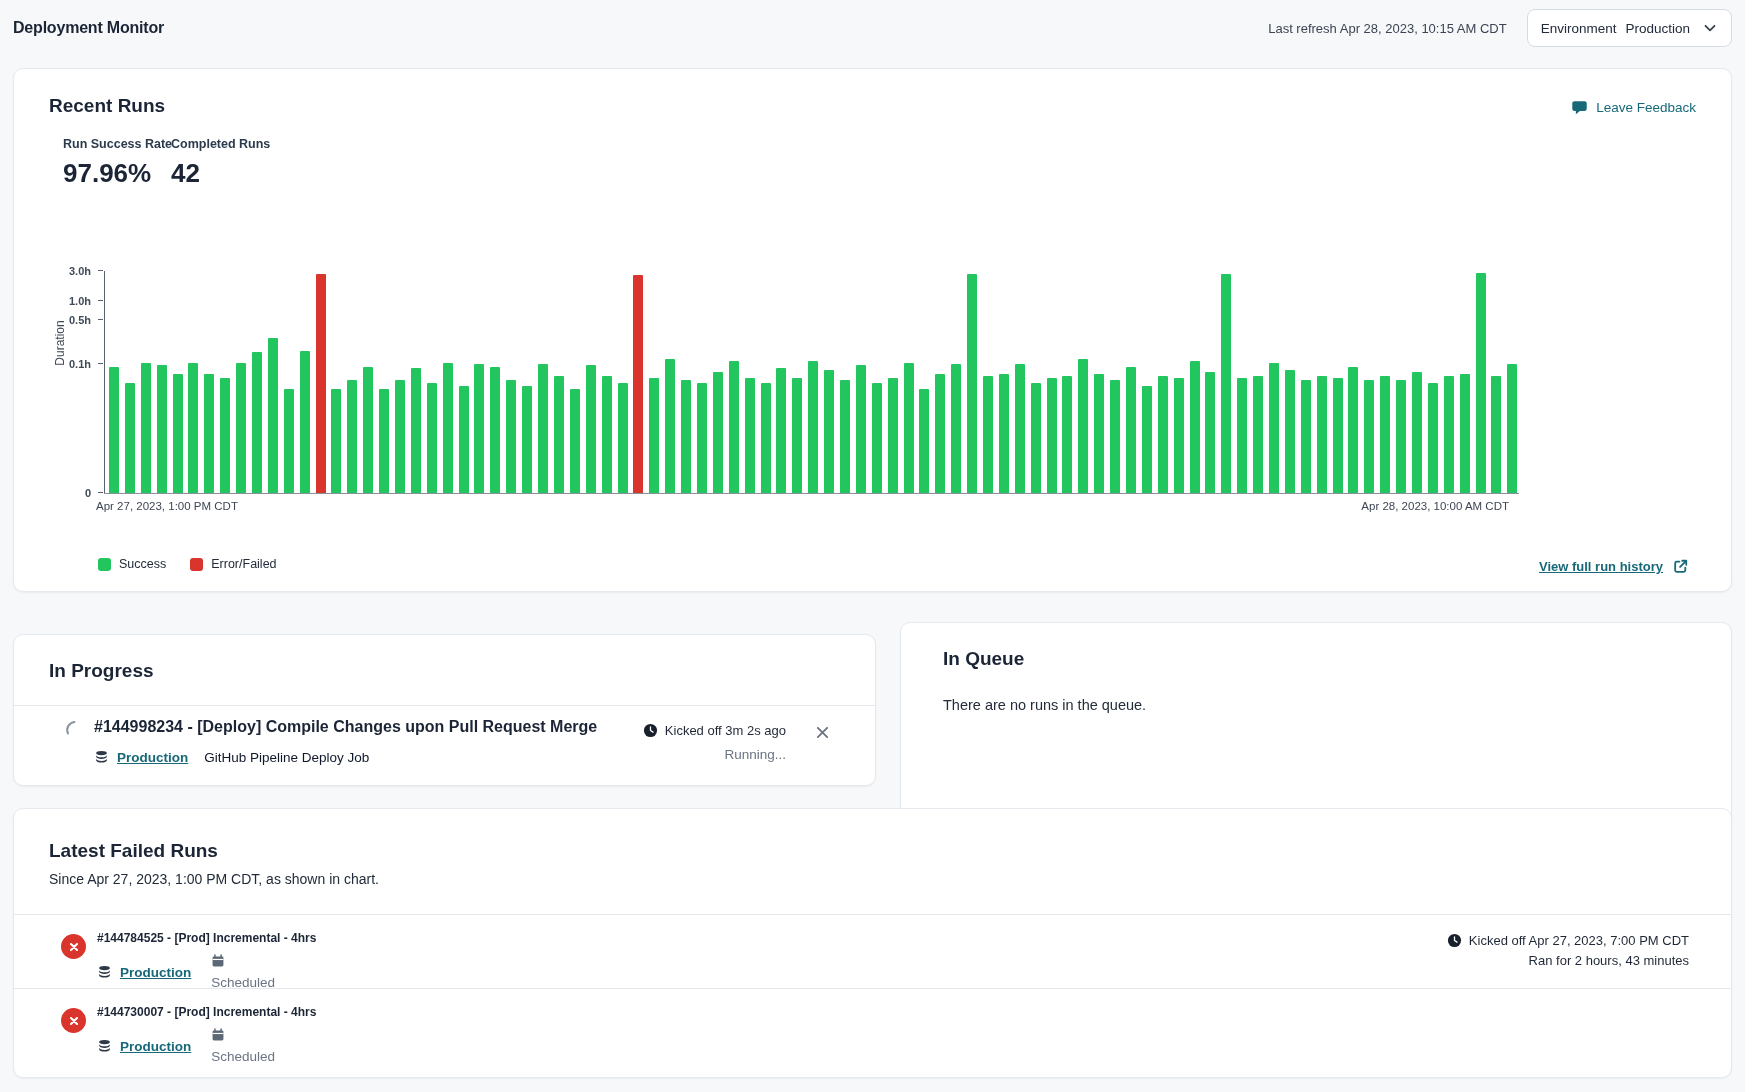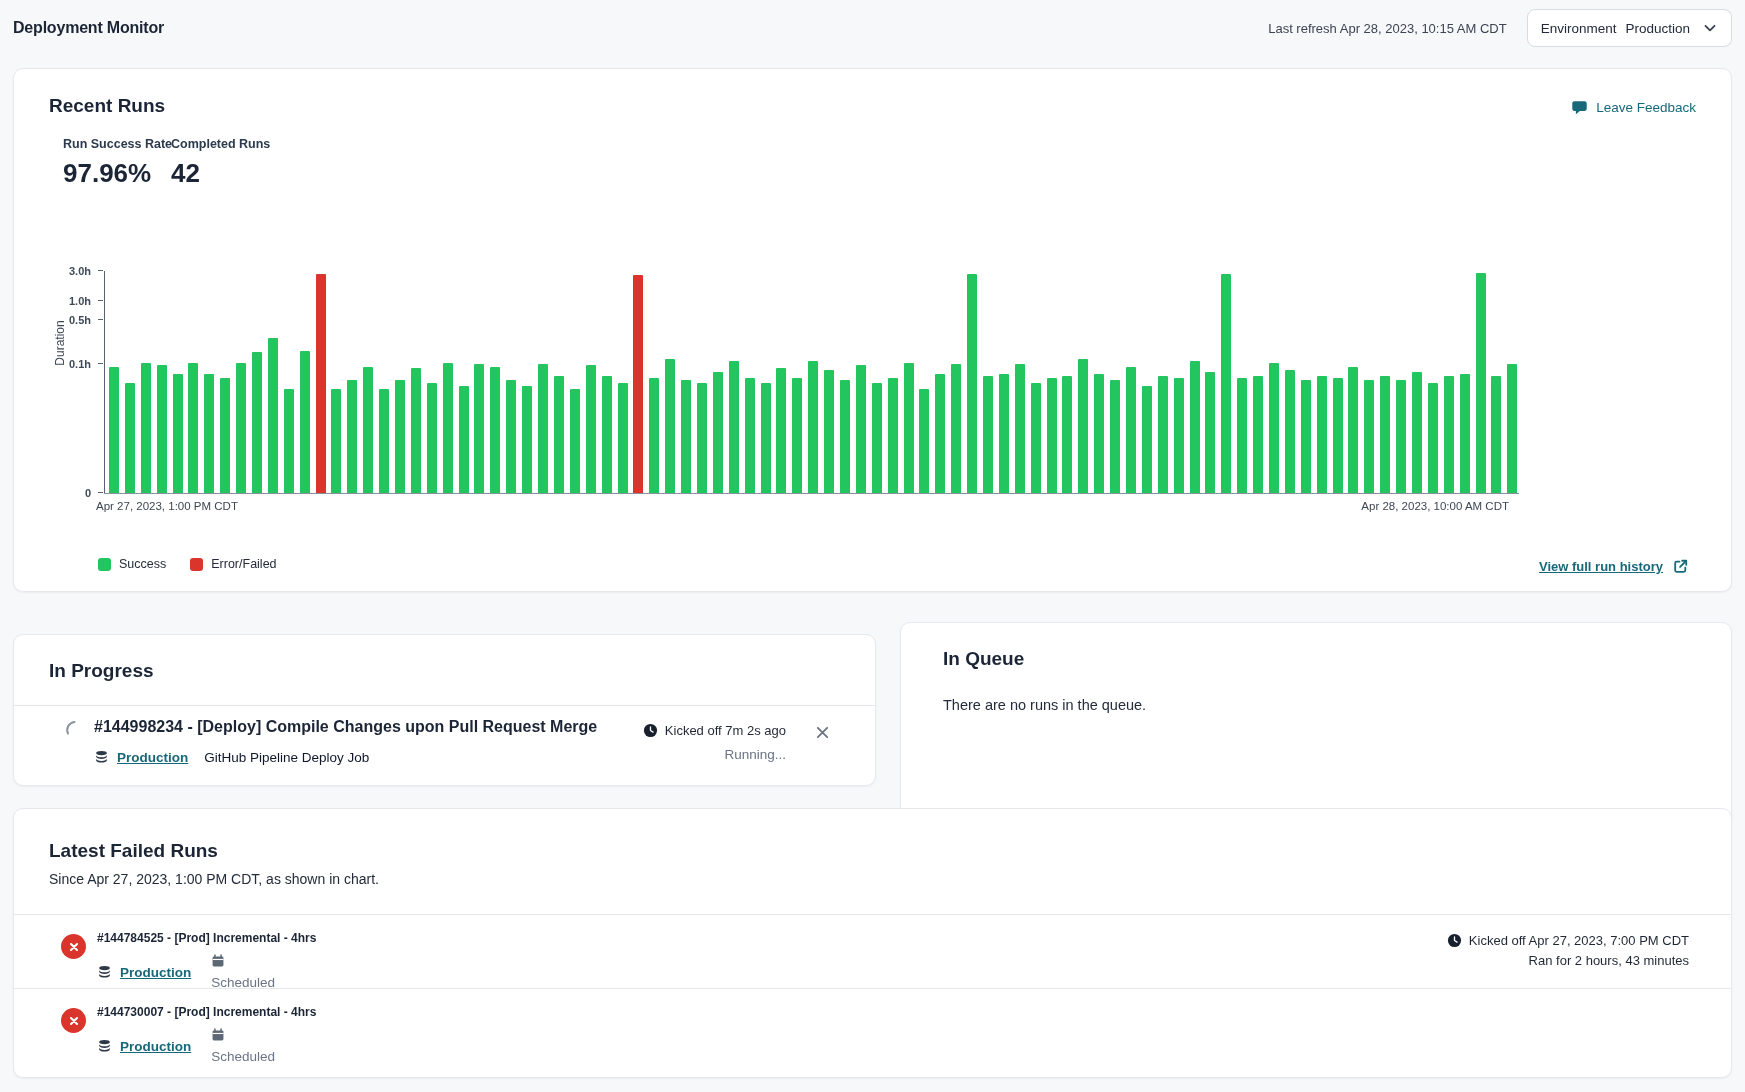--- a/index.html
+++ b/index.html
@@ -313,21 +313,21 @@
   </div>
 
   <div class="ip-right">
     <div class="kicked-line">
       <span class="icon">
         <svg width="15" height="15" viewBox="0 0 16 16">
             <circle cx="8" cy="8" r="7" fill="#18202e"></circle>
             <path d="M8 4.2V8l2.7 1.7" stroke="#fff" stroke-width="1.4" fill="none" stroke-linecap="round"></path>
           </svg>
       </span>
-      <span>Kicked off 7m 2s ago</span>
+      <span>Kicked off 3m 2s ago</span>
     </div>
     <div class="running">Running...</div>
   </div>
 
   <span class="ip-close">
     <svg width="17" height="17" viewBox="0 0 16 16" stroke="#6b7280" stroke-width="1.7" stroke-linecap="round">
         <path d="M3.6 3.6l8.8 8.8M12.4 3.6l-8.8 8.8"></path>
       </svg>
   </span>
 </section>

